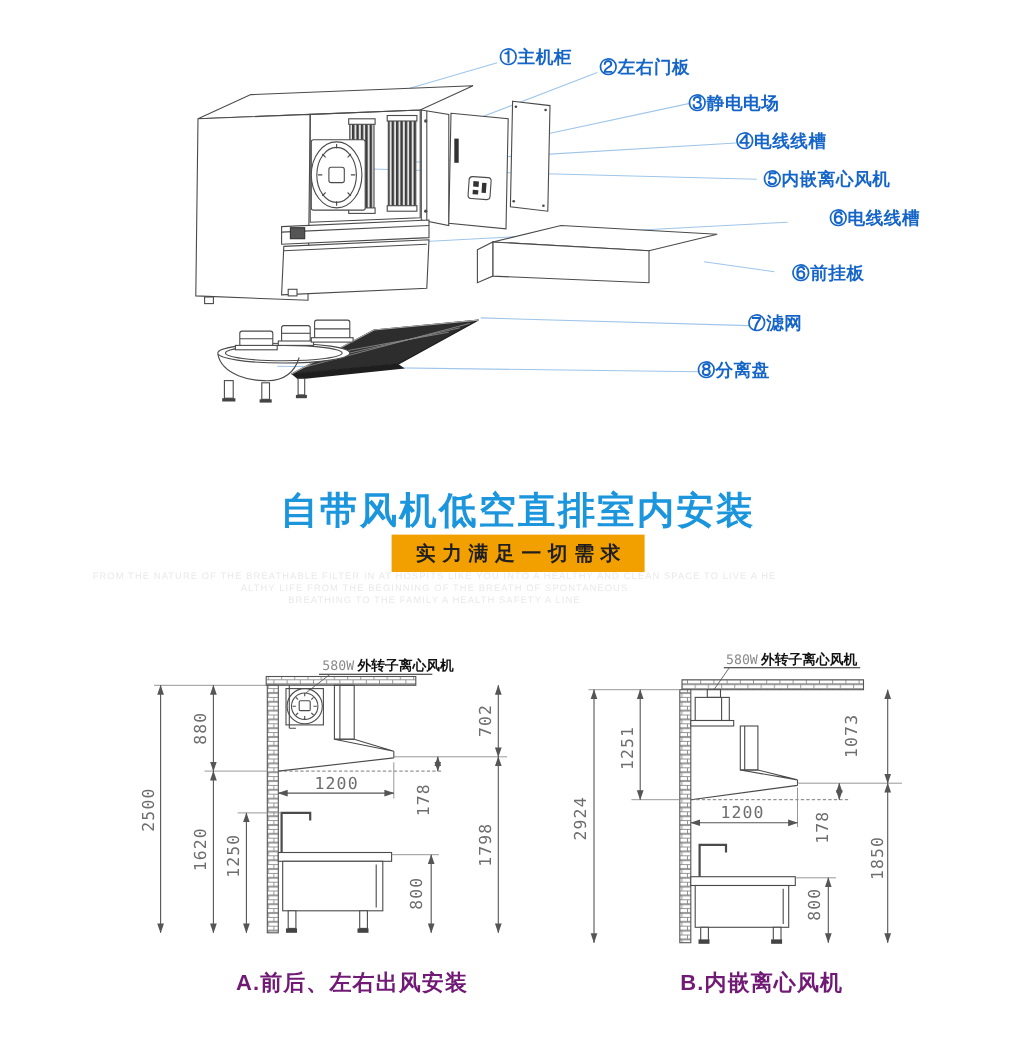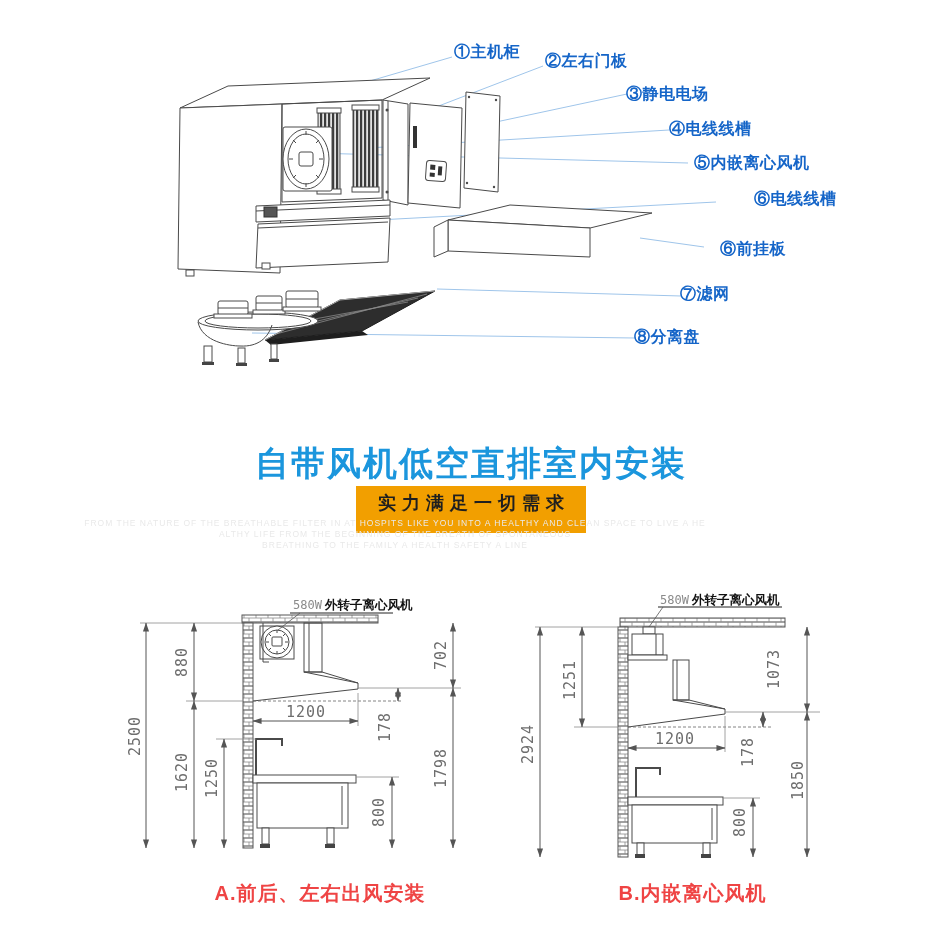--- a/index.html
+++ b/index.html
@@ -1,23 +1,23 @@
 <!DOCTYPE html>
 <html><head>
 <meta charset="utf-8">
 <style>
   html,body{margin:0;padding:0;background:#fff;}
   body{width:942px;height:946px;position:relative;font-family:"Liberation Sans",sans-serif;overflow:hidden;}
   .part-label{position:absolute;font-size:16px;font-weight:bold;color:#1565c8;white-space:nowrap;letter-spacing:0.5px;}
   .part-label .circ{font-weight:bold;}
   #main-title{position:absolute;left:0;top:441px;width:942px;text-align:center;font-size:34px;font-weight:bold;color:#1b96dd;letter-spacing:2px;}
   #badge{position:absolute;left:0;top:486px;width:942px;text-align:center;}
-  #badge span{display:inline-block;background:#f29f00;color:#1f1f1f;font-size:18px;font-weight:bold;letter-spacing:6px;padding:5px 16px 18px 22px;}
+  #badge span{display:inline-block;background:#f29f00;color:#1f1f1f;font-size:18px;font-weight:bold;letter-spacing:6px;padding:5px 16px 5px 22px;}
   .wm{position:absolute;left:0;width:790px;text-align:center;color:#e9e9e9;font-size:8.5px;letter-spacing:1px;}
-  .caption{position:absolute;font-size:20px;font-weight:bold;color:#ef4444;text-align:center;letter-spacing:1px;}
+  .caption{position:absolute;font-size:20px;font-weight:bold;color:#701a75;text-align:center;letter-spacing:1px;}
   svg{position:absolute;overflow:visible;}
   .cadnum{font-family:"DejaVu Sans Mono",monospace;fill:#8a8a8a;font-size:12px;}
   .cadcn{fill:#111;font-size:12.5px;font-weight:bold;}
   .dimtxt{font-family:"DejaVu Sans Mono",monospace;fill:#6e6e6e;font-size:15px;letter-spacing:1px;}
   .oline{fill:#fff;stroke:#4a4a4a;stroke-width:1;}
   .nofill{fill:none;stroke:#4a4a4a;stroke-width:1;}
   .leader{stroke:#9fc5ea;stroke-width:1;fill:none;}
 </style>
 </head>
 <body>

